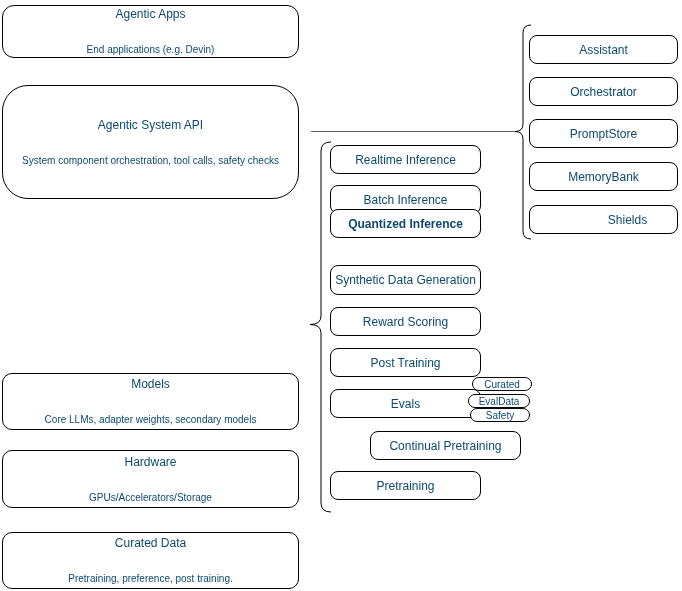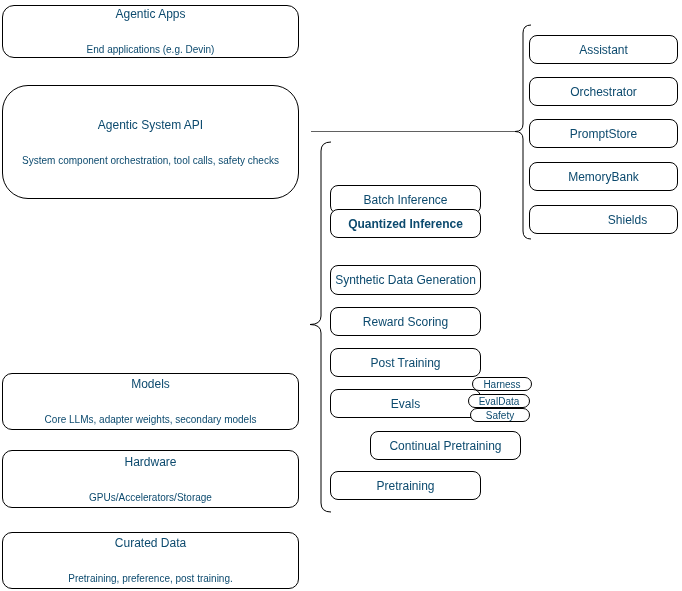--- a/index.html
+++ b/index.html
@@ -61,30 +61,31 @@
   <div class="lbox" style="top:450px;height:58px;border-radius:10px;">
     <div class="title">Hardware</div>
     <div class="sub">GPUs/Accelerators/Storage</div>
   </div>
 
   <div class="lbox" style="top:532px;height:57px;border-radius:10px;">
     <div class="title">Curated Data</div>
     <div class="sub">Pretraining, preference, post training.</div>
   </div>
 
+  <div class="mbox" style="top:145px;">Realtime Inference</div>
   <div class="mbox" style="top:185px;">Batch Inference</div>
   <div class="mbox" style="top:209px;font-weight:bold;">Quantized Inference</div>
   <div class="mbox" style="top:265px;height:30px;">Synthetic Data Generation</div>
   <div class="mbox" style="top:307px;">Reward Scoring</div>
   <div class="mbox" style="top:348px;">Post Training</div>
   <div class="mbox" style="top:389px;">Evals</div>
   <div class="mbox" style="top:431px;margin-left:40px;">Continual Pretraining</div>
   <div class="mbox" style="top:471px;">Pretraining</div>
 
-  <div class="pill" style="left:472px;top:377px;width:60px;height:14px;">Harness</div>
+  <div class="pill" style="left:472px;top:377px;width:60px;height:14px;">Curated</div>
   <div class="pill" style="left:468px;top:394px;width:62px;height:14px;">EvalData</div>
   <div class="pill" style="left:470px;top:408px;width:60px;height:14px;">Safety</div>
 
   <div class="rbox" style="top:35px;">Assistant</div>
   <div class="rbox" style="top:77px;">Orchestrator</div>
   <div class="rbox" style="top:119px;">PromptStore</div>
   <div class="rbox" style="top:162px;">MemoryBank</div>
   <div class="rbox" style="top:205px;padding-left:48px;">Shields</div>
 
 </div>

